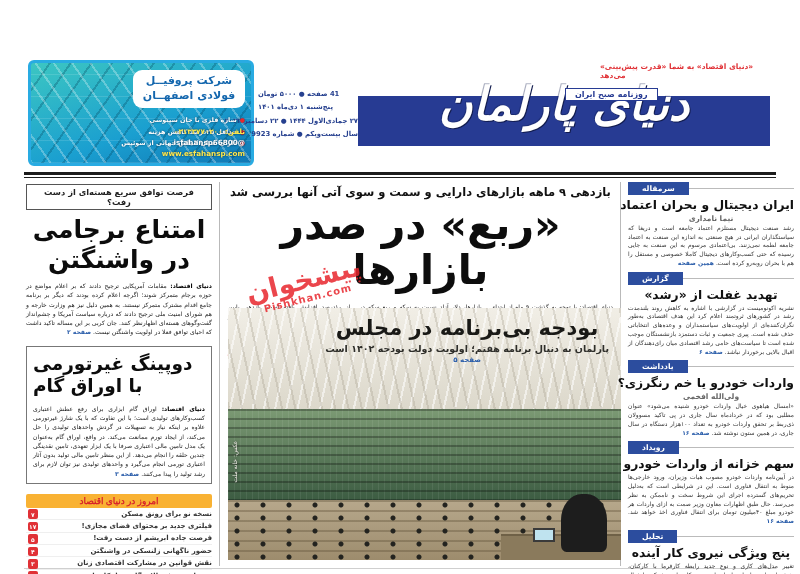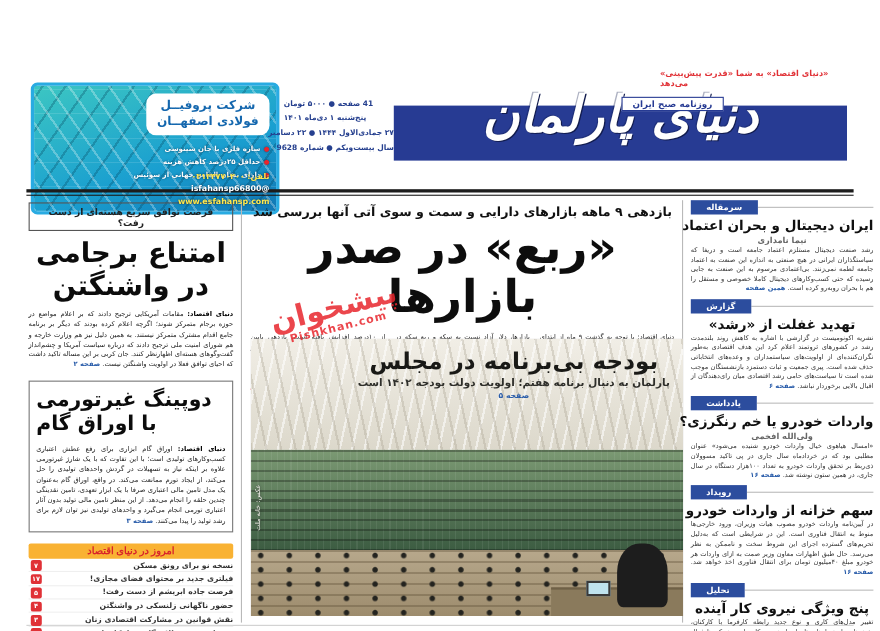--- a/index.html
+++ b/index.html
@@ -15,21 +15,21 @@
     font-size:46px; font-weight:bold; font-style:italic; color:#fff;
     text-shadow:1px 1px 0 #121c4e, -1px -1px 0 rgba(18,28,78,.35); letter-spacing:-2px; white-space:nowrap; }
   .slogan { position:absolute; left:600px; top:62px; width:170px; text-align:left;
     font-size:7.5px; font-weight:bold; color:#e03136; }
   .paper-label { position:absolute; left:565px; top:88px; background:#fff; color:#273b93;
     border:1px solid #273b93; font-size:8px; font-weight:bold; padding:1px 9px; z-index:3; }
   .issue-info { position:absolute; left:258px; top:88px; width:100px; text-align:left; }
   .issue-info div { font-size:6.8px; font-weight:bold; color:#26408f; line-height:1.95; white-space:nowrap; }
 
   
-  .ad { position:absolute; left:28px; top:75px; width:226px; height:120px;
+  .ad { position:absolute; left:28px; top:60px; width:226px; height:106px;
     border:3px solid #29abe2; border-radius:6px; overflow:hidden;
     background:linear-gradient(160deg,#3cc6c2 0%,#1a9fd0 60%,#1077b4 100%); }
   .ad .truss { position:absolute; inset:0;
     background:
       repeating-linear-gradient(55deg, rgba(255,255,255,.28) 0 2px, transparent 2px 15px),
       repeating-linear-gradient(-55deg, rgba(0,60,85,.28) 0 2px, transparent 2px 17px),
       repeating-linear-gradient(0deg, rgba(255,255,255,.12) 0 1px, transparent 1px 22px); }
   .ad-card { position:absolute; top:7px; right:6px; width:112px; background:#fff;
     border-radius:9px; padding:4px 6px; text-align:center; z-index:2; }
   .ad-card div { color:#1467ae; font-weight:bold; font-size:11px; line-height:1.35; white-space:nowrap; }
@@ -152,21 +152,21 @@
       <div class="ln">تلفن: ۰۳۱۳۳۷۷۰۲۰۰</div>
       <div class="ln insta">@isfahansp66800</div>
       <div class="ln">www.esfahansp.com</div>
     </div>
   </div>
 
   <div class="issue-info">
     <div>41 صفحه ● ۵۰۰۰ تومان</div>
     <div>پنج‌شنبه ۱ دی‌ماه ۱۴۰۱</div>
     <div>۲۷ جمادی‌الاول ۱۴۴۴ ● ۲۲ دسامبر ۲۰۲۲</div>
-    <div>سال بیست‌ویکم ● شماره 9628</div>
+    <div>سال بیست‌ویکم ● شماره 9923</div>
   </div>
 
   <div class="slogan">«دنیای اقتصاد» به شما «قدرت پیش‌بینی» می‌دهد</div>
   <div class="masthead-band"></div>
   <div class="paper-label">روزنامه صبح ایران</div>
   <div class="calligraphy">دنیای پارلمان</div>
 
   <div class="header-rule"></div>
 
   <div class="vrule r1"></div>

